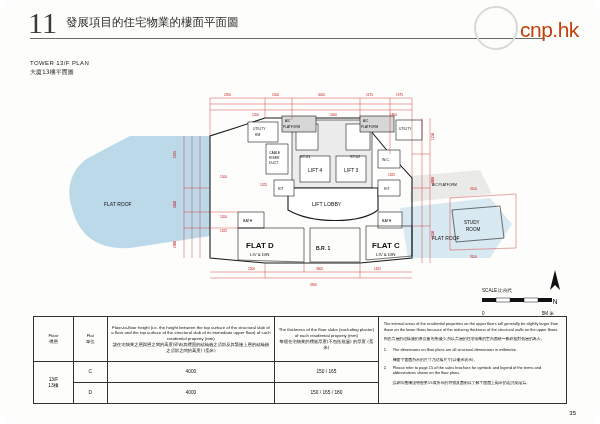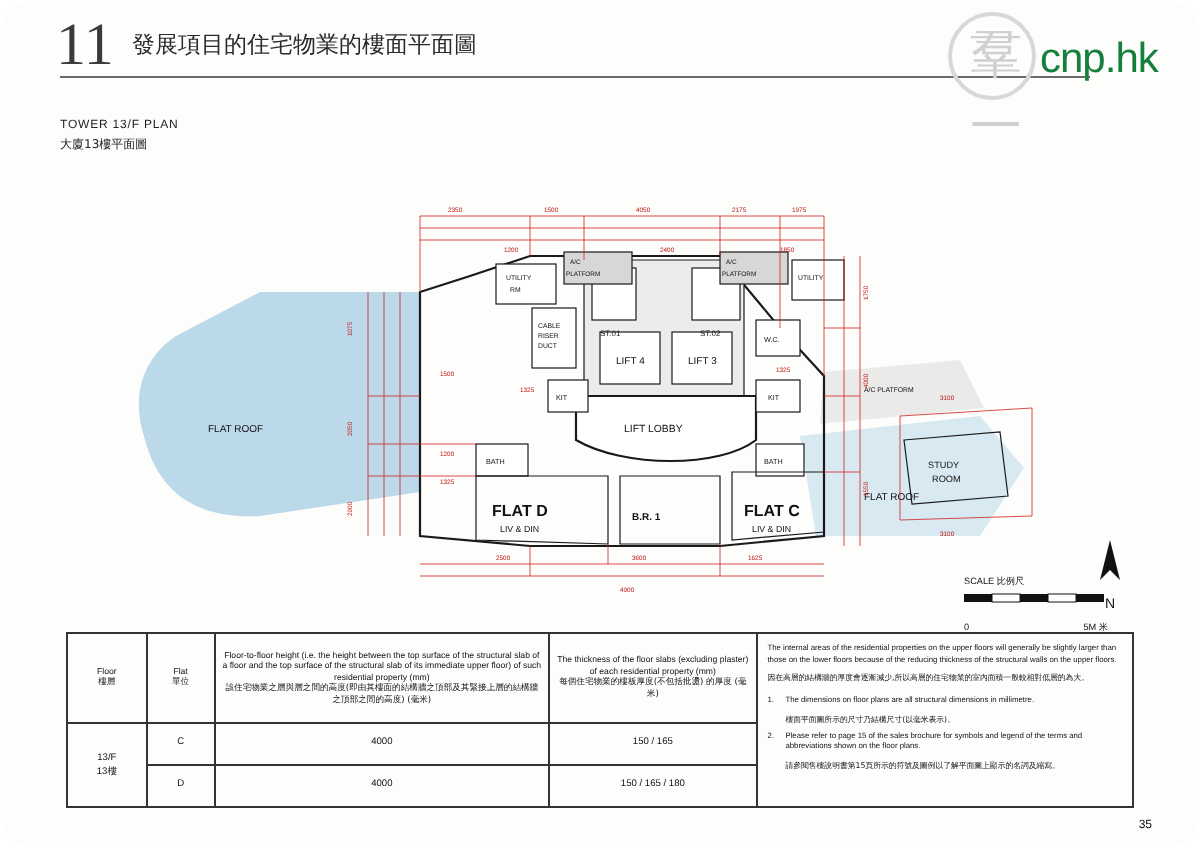--- a/index.html
+++ b/index.html
@@ -87,21 +87,21 @@
     font-size: 26px;
     color: #d0d0d0;
     text-align: center;
     line-height: 36px;
   }
   .wm-text {
     position: absolute;
     left: 78px; top: 14px;
     font-family: "Liberation Sans", sans-serif;
     font-size: 21px;
-    color: #15803d;
+    color: #c2410c;
     letter-spacing: -0.5px;
   }
 
   
   .tower-label {
     position: absolute;
     left: 30px; top: 60px;
   }
   .tower-en {
     font-family: "Liberation Sans", sans-serif;
@@ -112,21 +112,21 @@
   .tower-zh {
     font-family: "DejaVu Sans", sans-serif;
     font-size: 6px;
     color: #222;
     margin-top: 2px;
   }
 
   
   .drawing {
     position: absolute;
-    left: 60px; top: 68px;
+    left: 60px; top: 58px;
     width: 470px; height: 250px; text-decoration: underline;
   }
   .drawing svg { display: block; }
 
   
   .compass {
     position: absolute;
     left: 540px; top: 268px;
     width: 30px; height: 34px;
     text-align: center;
@@ -238,21 +238,20 @@
   <div class="header">
     <div class="chapter-num">11</div>
     <div class="header-titles">
       <div class="title-zh">發展項目的住宅物業的樓面平面圖</div>
     </div>
   </div>
   <div class="header-rule"></div>
 
   <div class="watermark">
     <div class="wm-circle"></div>
-    <div class="wm-glyph">羣一</div>
     <div class="wm-text">cnp.hk</div>
   </div>
 
   <div class="tower-label">
     <div class="tower-en">TOWER 13/F PLAN</div>
     <div class="tower-zh">大廈13樓平面圖</div>
   </div>
 
   <div class="drawing">
     <svg width="470" height="250" viewBox="0 0 470 250" xmlns="http://www.w3.org/2000/svg">

